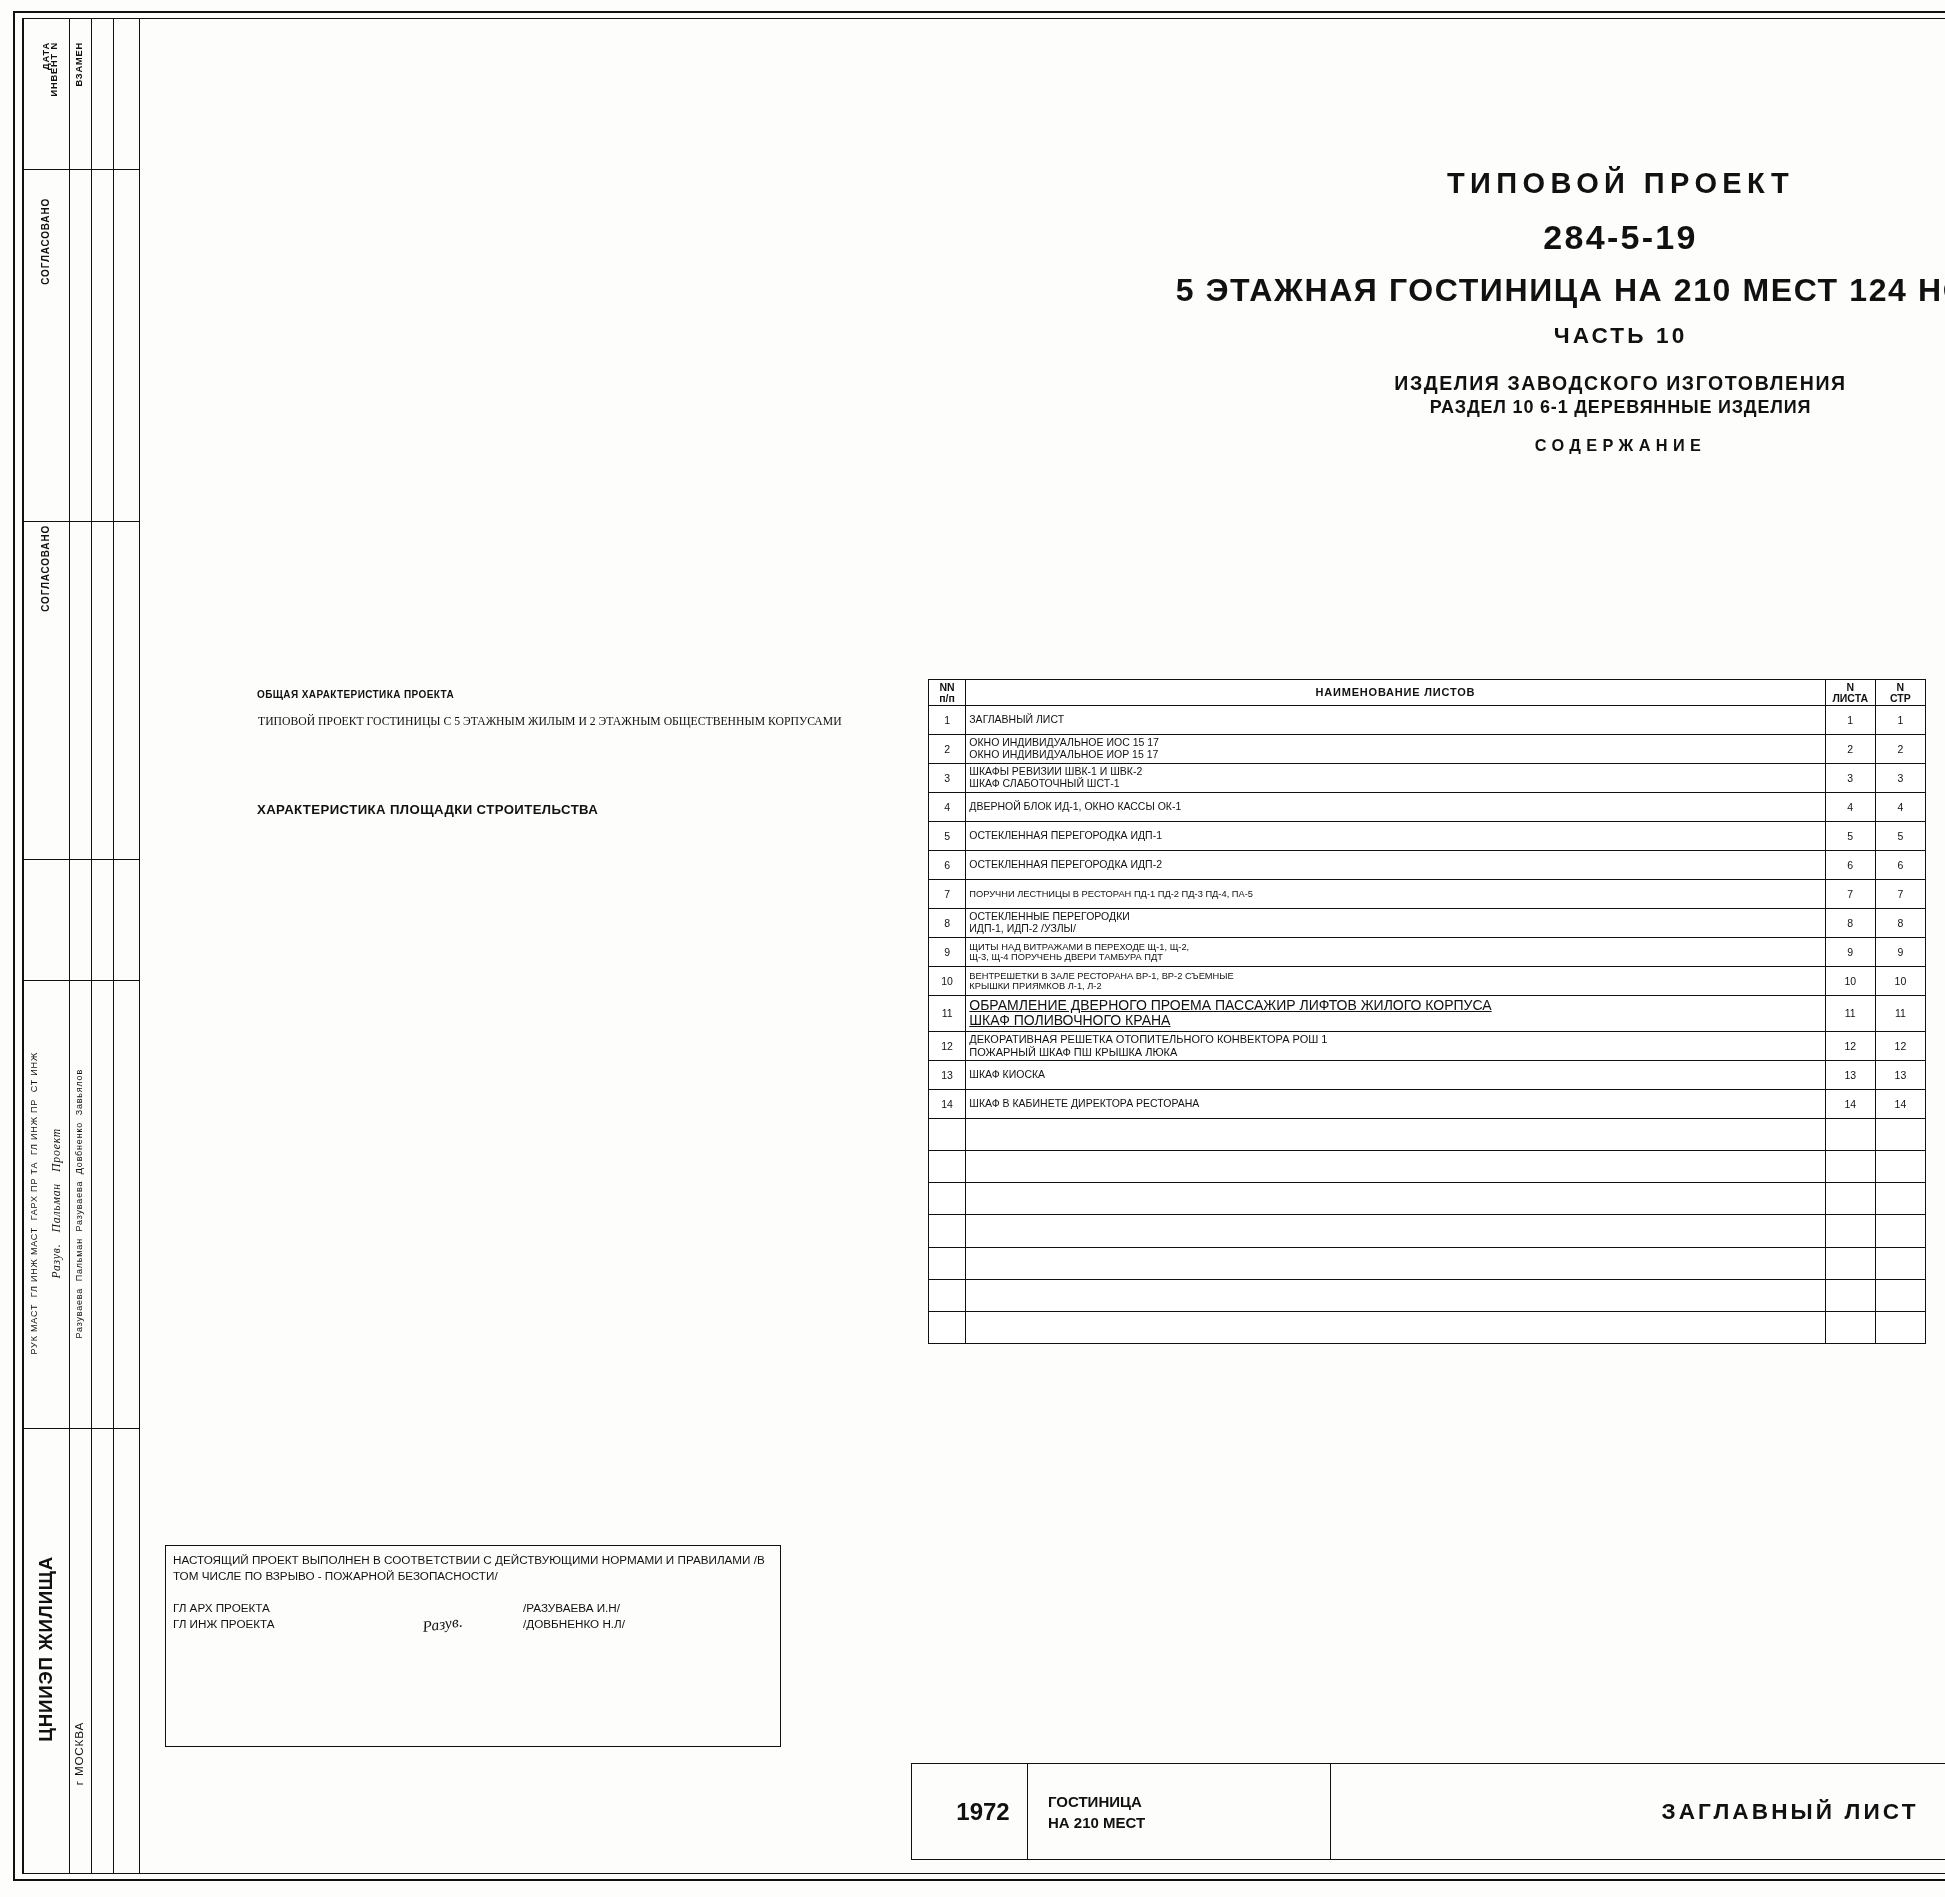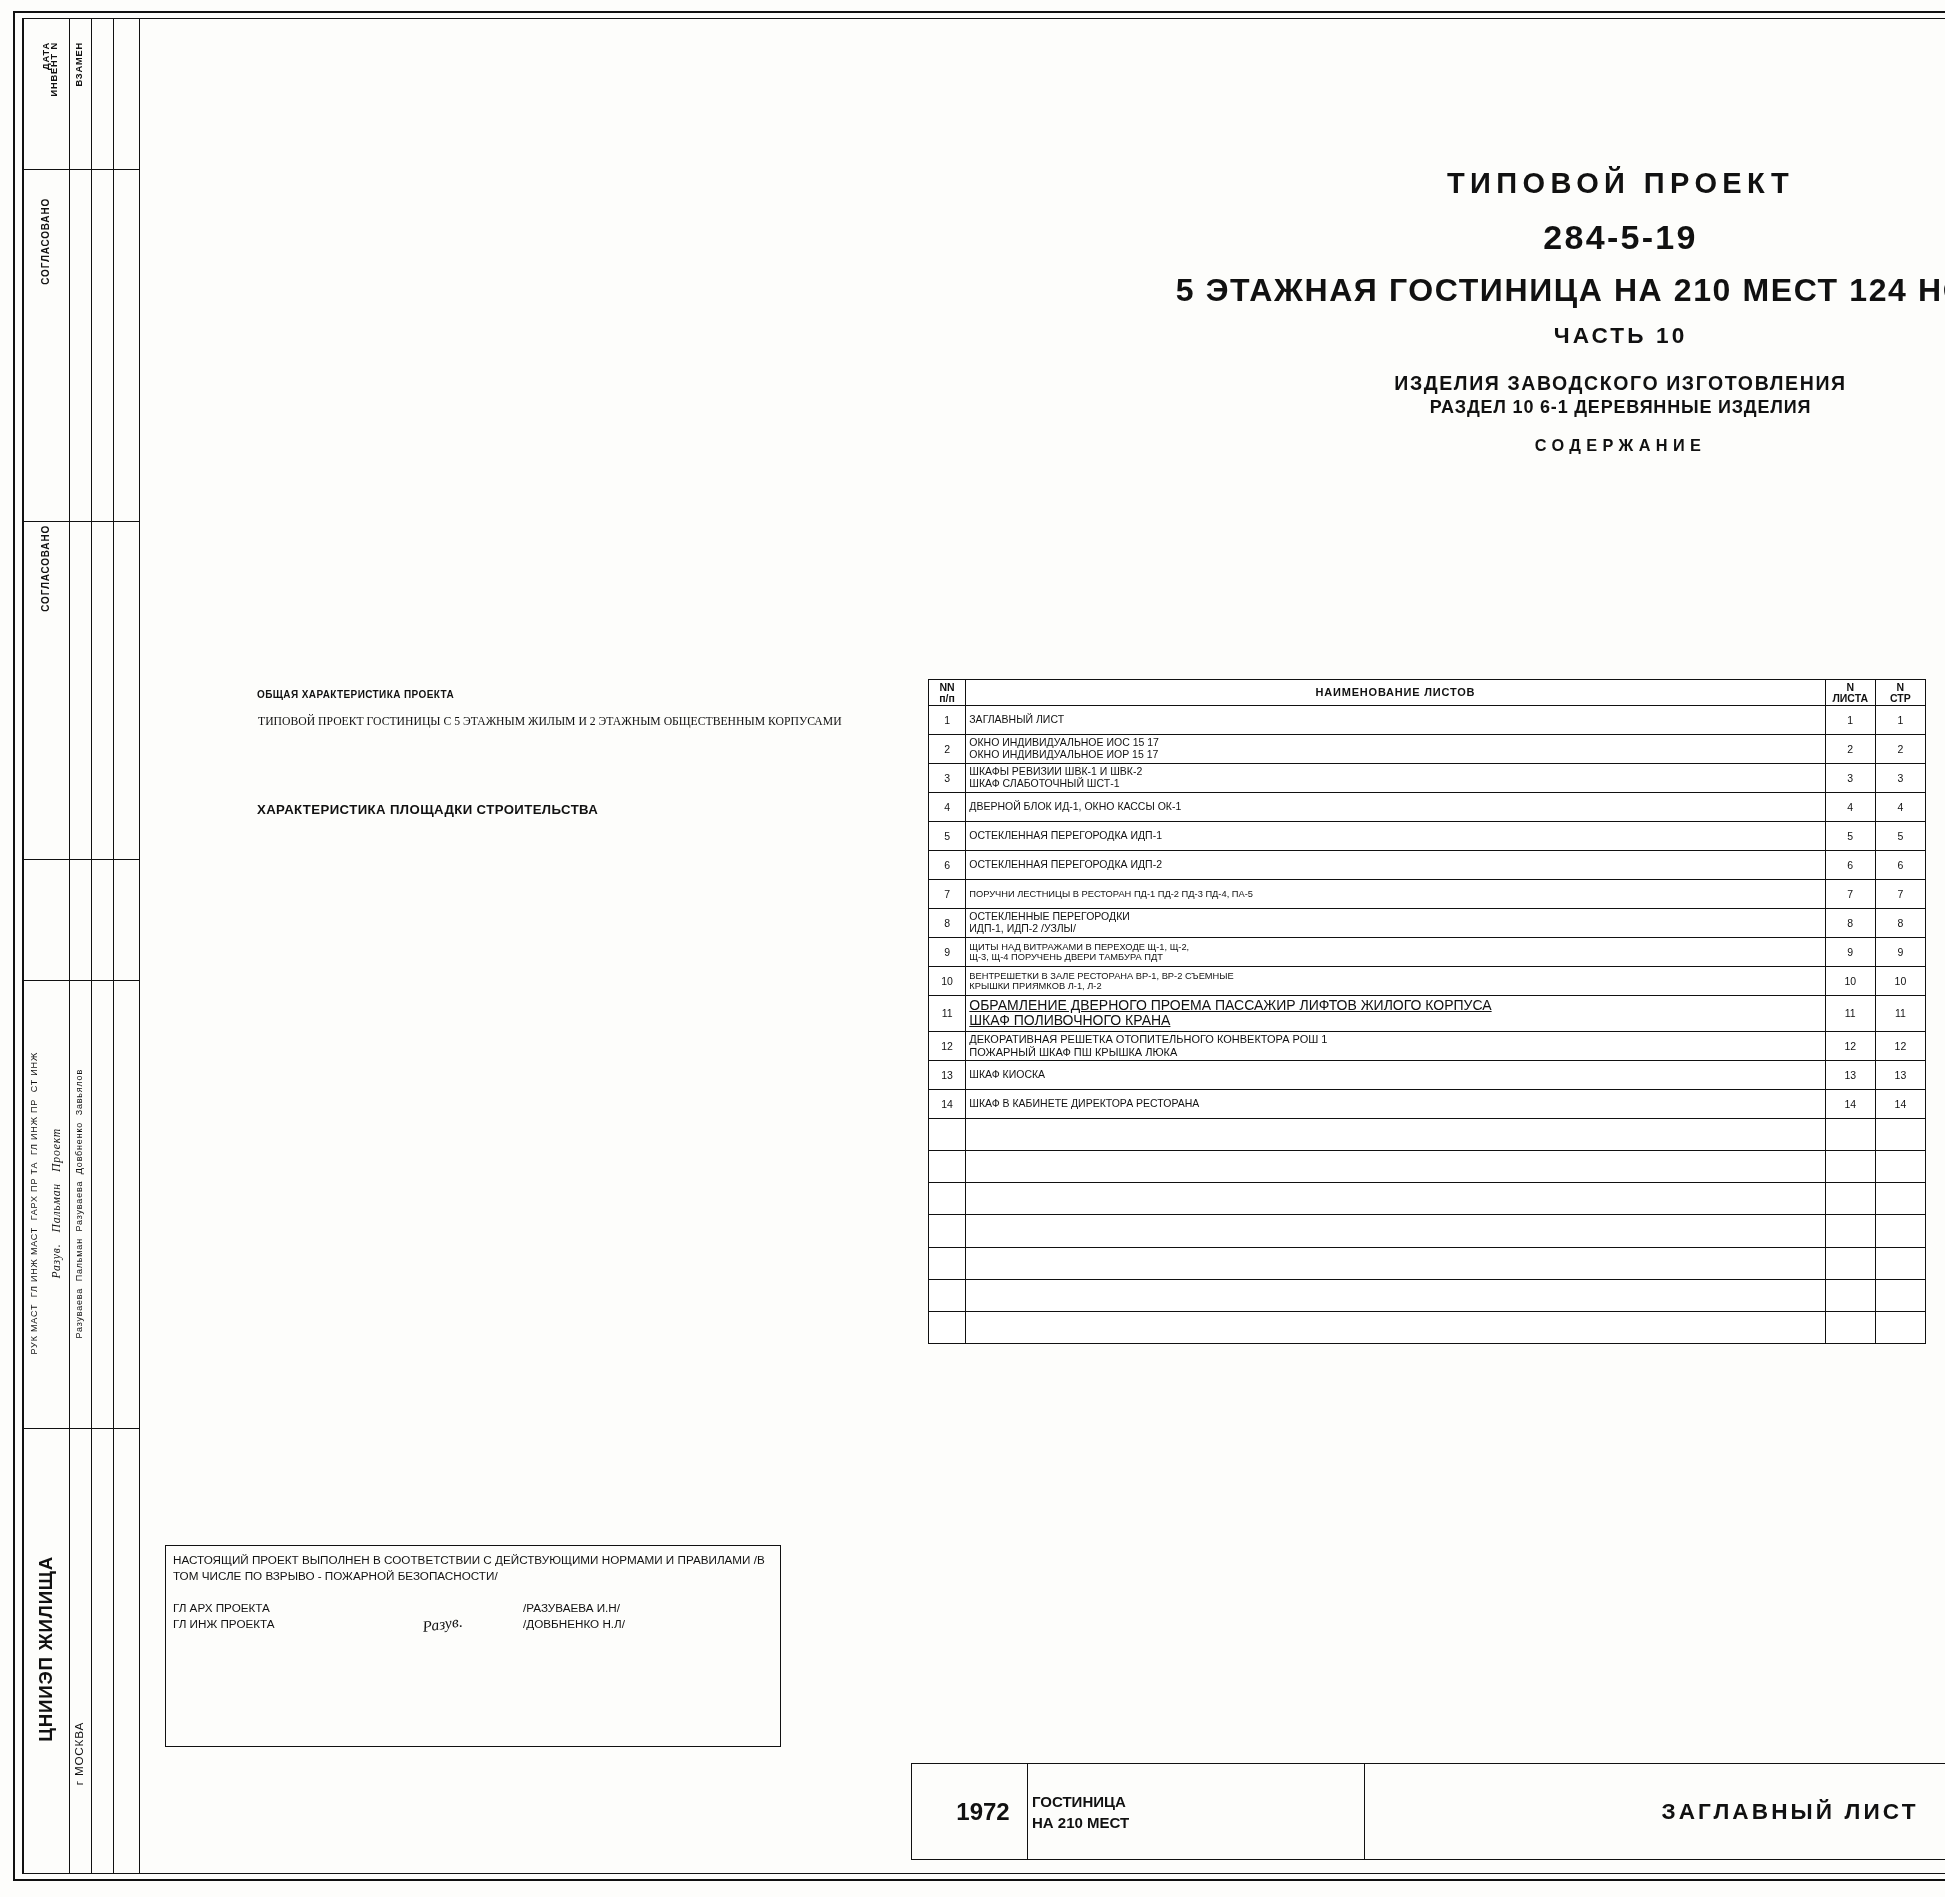--- a/index.html
+++ b/index.html
@@ -352,21 +352,21 @@
       </div>
     </div>
   </div>
 
   <div style="position:absolute;left:911px;top:1763px;width:1749px;height:97px;border:1.6px solid #111;box-sizing:border-box;"></div>
 
   <div class="tb center" style="left:911px;top:1763px;width:117px;height:97px;border:none;border-right:1.6px solid #111;">
     <span style="font-size:24px;font-weight:bold;">1972</span>
   </div>
 
-  <div class="tb" style="left:1027px;top:1763px;width:338px;height:97px;border:none;border-right:1.6px solid #111;padding-left:5px;">
+  <div class="tb" style="left:1027px;top:1763px;width:304px;height:97px;border:none;border-right:1.6px solid #111;padding-left:21px;">
     <div style="font-size:15px;font-weight:bold;line-height:1.4;">
       <div>ГОСТИНИЦА</div>
       <div>НА 210 МЕСТ</div>
     </div>
   </div>
 
   <div class="tb center" style="left:1331px;top:1763px;width:891px;height:97px;border:none;border-right:1.6px solid #111;">
     <span style="font-size:22.6px;font-weight:bold;letter-spacing:3.1px;">ЗАГЛАВНЫЙ  ЛИСТ</span>
   </div>
 

